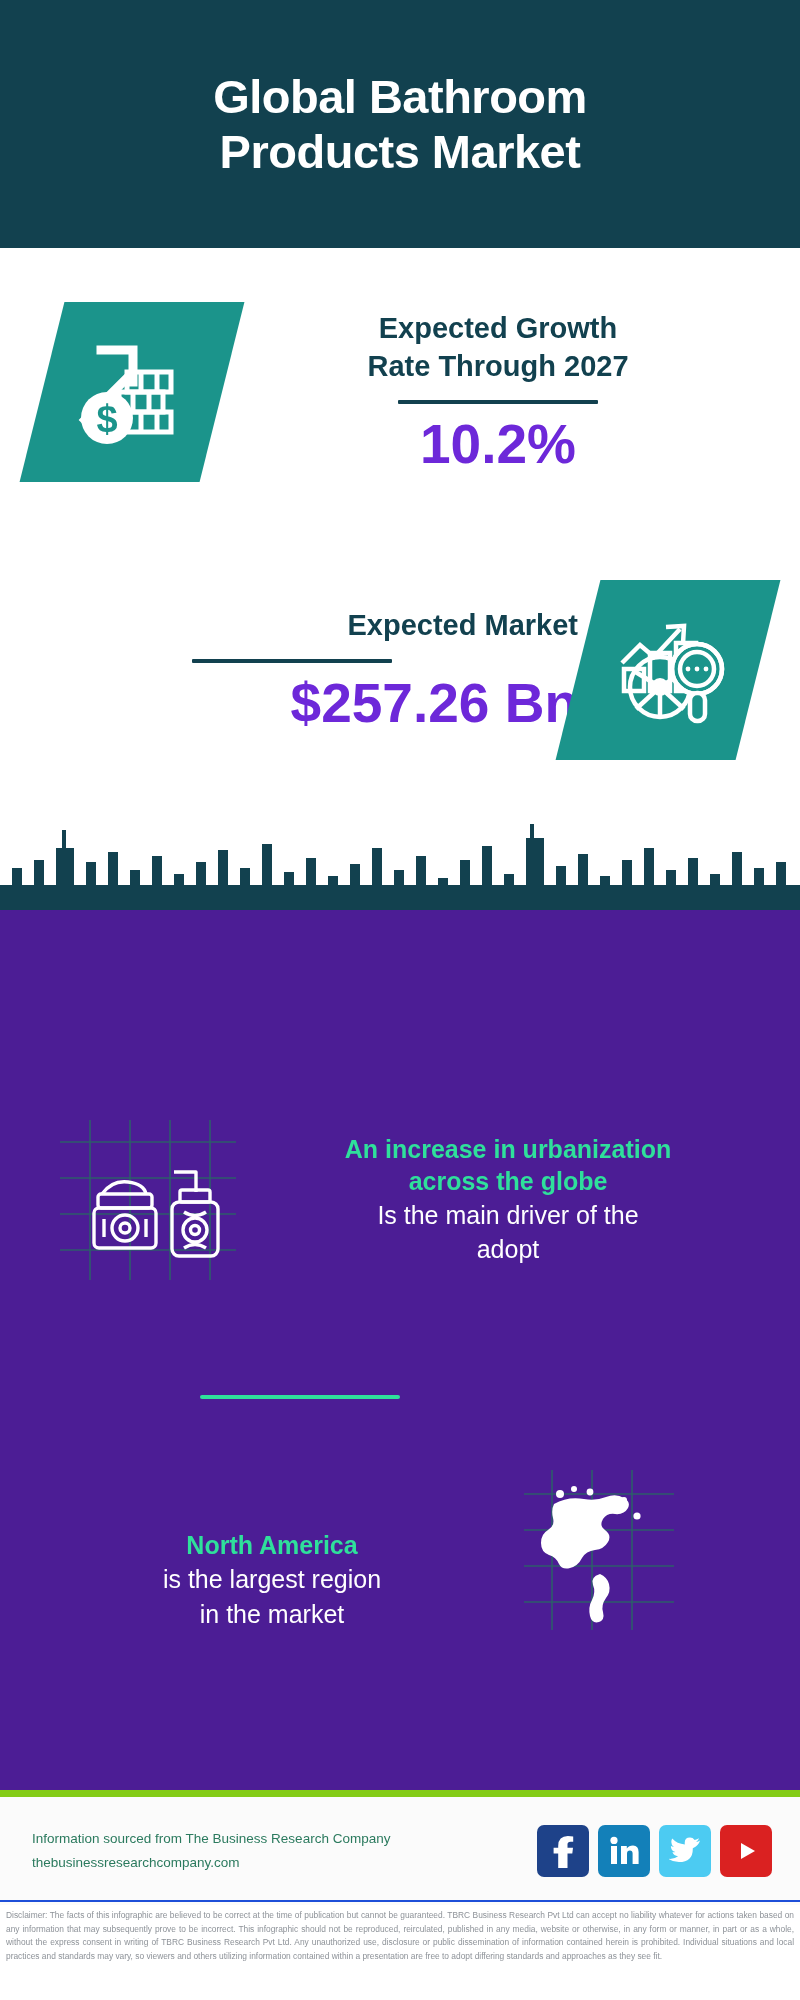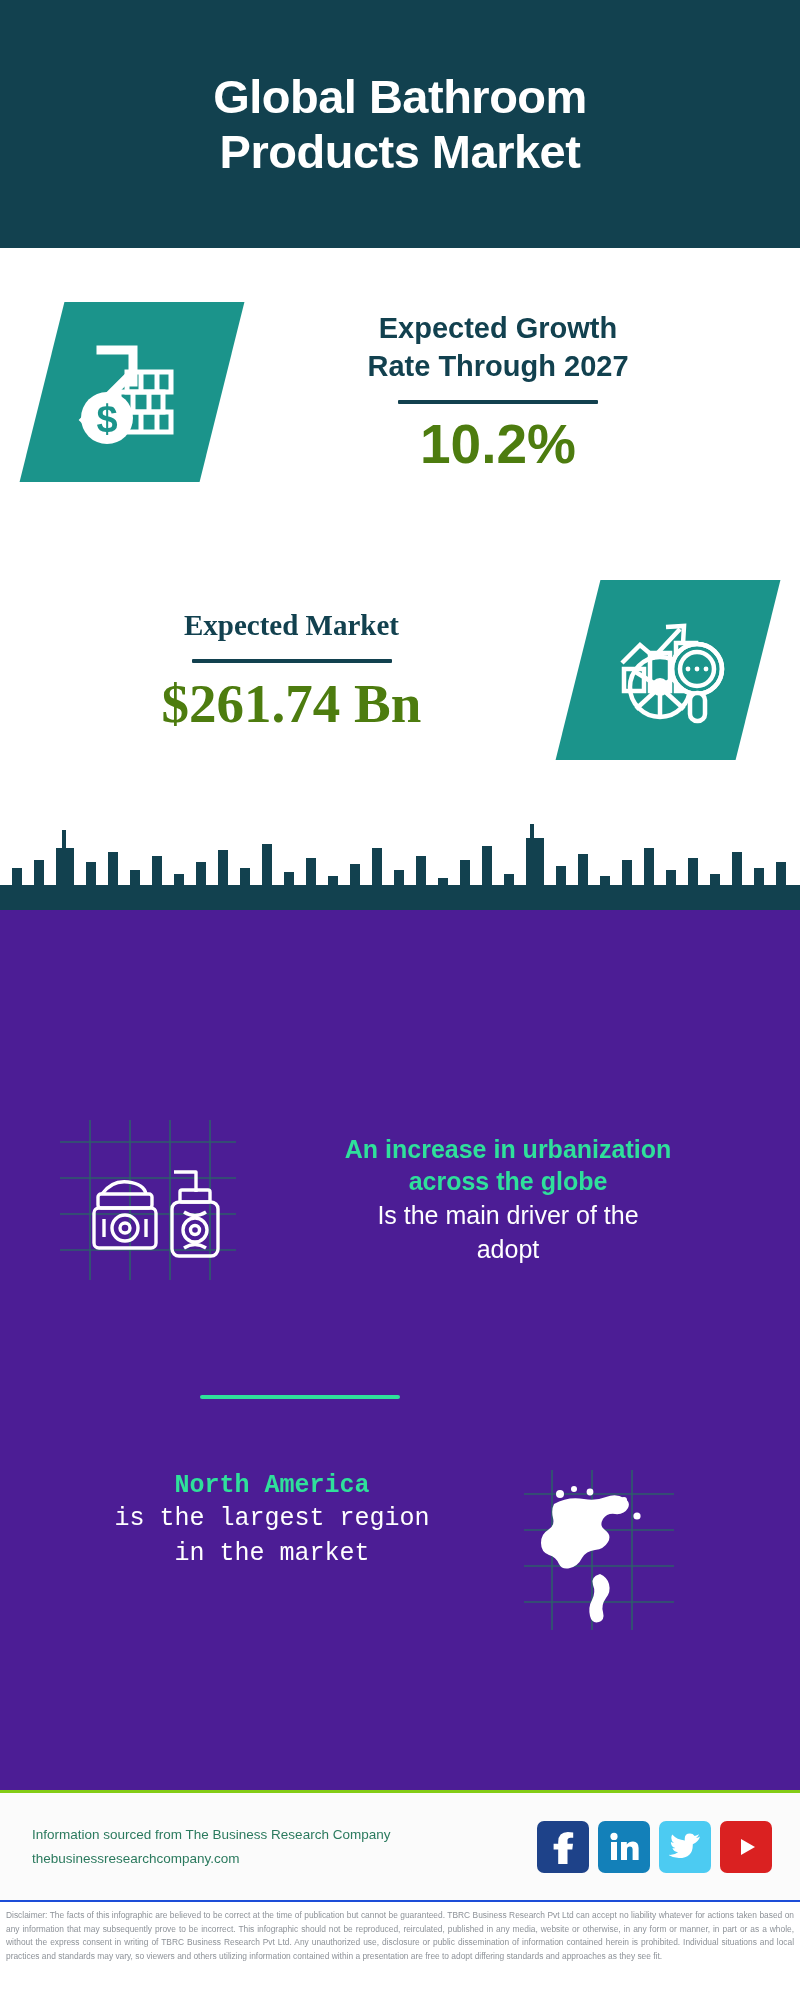--- a/index.html
+++ b/index.html
@@ -79,40 +79,39 @@
     line-height: 1.3;
   }
   .rule {
     width: 200px;
     height: 4px;
     background: #12414f;
     margin: 14px auto 12px auto;
     border-radius: 1px;
   }
   .stat-value {
-    color: #4d7c0f;
+    color: #6d28d9;
     font-size: 55px;
     font-weight: bold;
     line-height: 1.05;
   }
 
   
   .stat2 {
     position: absolute;
     left: 0; top: 550px;
     width: 800px;
     height: 240px;
     display: flex;
     align-items: center;
   }
   .stat2 .txt {
     flex: 1;
-    text-align: center;
+    text-align: right;
     padding-left: 5px;
-    font-family: Liberation Serif, serif;
   }
   .stat2 .para-wrap {
     margin-right: 42px;
   }
 
   
   .lower {
     position: absolute;
     left: 0; top: 790px;
     width: 800px;
@@ -168,43 +167,42 @@
     background: #2fe09b;
     border-radius: 2px;
   }
 
   
   .region-row {
     position: absolute;
     left: 0; top: 680px;
     width: 736px;
     display: flex;
-    align-items: flex-start;
-    font-family: Liberation Mono, monospace;
+    align-items: flex-end;
   }
   .region-txt {
     flex: 1;
     text-align: center;
     padding: 0 10px 0 30px;
   }
   .map-ico {
     width: 150px;
     height: 160px;
     flex: none;
     margin-right: 62px;
   }
 
   
   .footer {
     position: absolute;
     left: 0; top: 1790px;
     width: 800px;
     height: 108px;
     background: #fbfbfb;
-    border-top: 3px solid #84cc16;
+    border-top: 7px solid #84cc16;
     display: flex;
     align-items: center;
   }
   .footer-text {
     margin-left: 32px;
     color: #2b7a5e;
     font-size: 13.5px;
     line-height: 1.75;
     flex: 1;
   }
@@ -278,21 +276,21 @@
       <div class="stat-label">Rate Through 2027</div>
       <div class="rule"></div>
       <div class="stat-value">10.2%</div>
     </div>
   </div>
 
   <div class="stat2">
     <div class="txt">
       <div class="stat-label">Expected Market</div>
       <div class="rule"></div>
-      <div class="stat-value">$261.74 Bn</div>
+      <div class="stat-value">$257.26 Bn</div>
     </div>
     <div class="para-wrap">
       <div class="para-icon">
         <svg class="ico" width="124" height="114" viewBox="0 0 124 114" fill="none" stroke="#fff" stroke-width="4.5">
 
           <polyline points="16,50 34,32 48,44 74,16" fill="none"></polyline>
           <polyline points="60,14 78,13 77,31" fill="none"></polyline>
 
           <rect x="18" y="56" width="20" height="22" fill="none"></rect>
           <rect x="44" y="40" width="20" height="38" fill="none"></rect>

